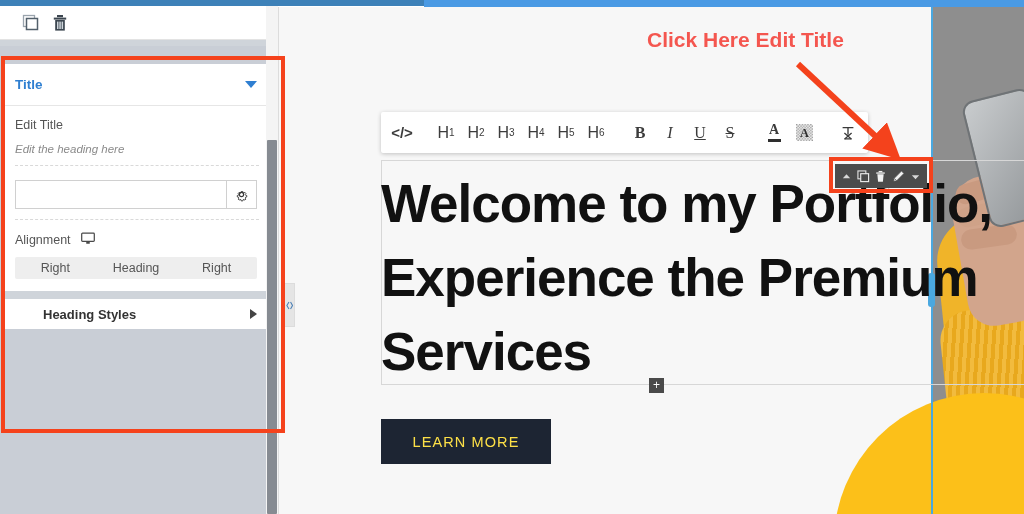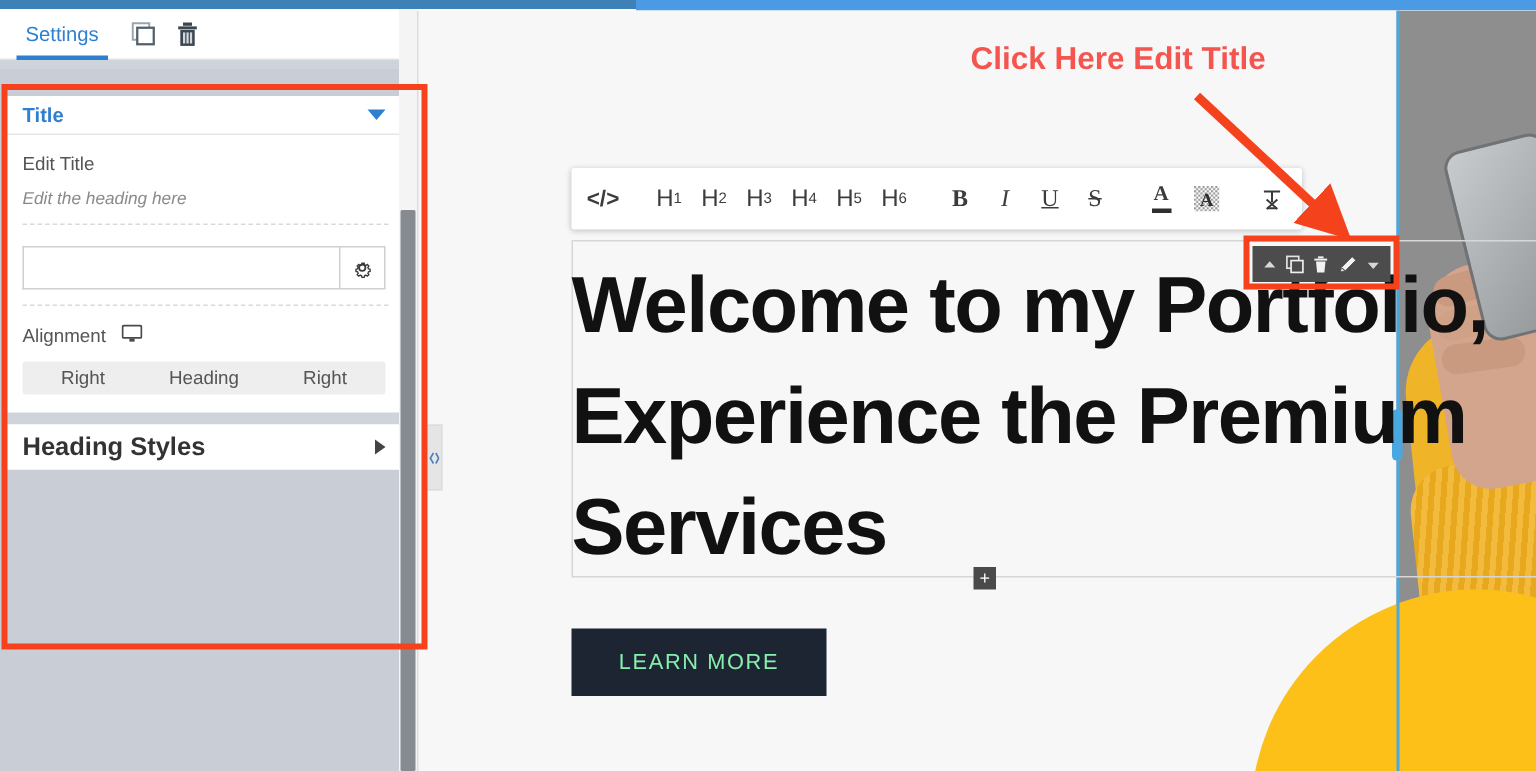--- a/index.html
+++ b/index.html
@@ -38,21 +38,21 @@
 
   
   .panel-body {
     position:absolute; left:0; top:40px; width:278px; height:468px;
     background:#c9ced6; overflow:hidden;
   }
 
   .sect-card { position:absolute; left:3px; top:18px; width:268px; background:#ffffff; }
 
   .sect-head {
-    height:26px; display:flex; align-items:center; justify-content:space-between;
+    height:42px; display:flex; align-items:center; justify-content:space-between;
     padding:0 14px 0 12px; border-bottom:1px solid #e6e6e6; cursor:pointer;
   }
   .sect-head .t { font-size:13.5px; color:#2f7fd1; font-weight:bold; }
   .caret-dn {
     width:0;height:0;border-left:6px solid transparent;border-right:6px solid transparent;
     border-top:7px solid #2f7fd1;
   }
 
   .fld { padding:12px 12px 0 12px; }
   .fld-label { font-size:12.5px; color:#555; margin-bottom:6px; }
@@ -84,21 +84,21 @@
     flex:1; display:flex; align-items:center; justify-content:center;
     font-size:12.5px; color:#555; cursor:pointer;
   }
 
   .sep-strip { height:8px; background:#cfd4da; margin-top:12px; }
 
   .sub-row {
     height:30px; display:flex; align-items:center; justify-content:space-between;
     padding:0 14px 0 12px; cursor:pointer; background:#fff;
   }
-  .sub-row .t { font-size:17px; color:#333; font-weight:bold; }
+  .sub-row .t { font-size:13px; color:#333; font-weight:bold;margin-left:28px; }
   .caret-rt { width:0;height:0;border-top:5px solid transparent;border-bottom:5px solid transparent;border-left:7px solid #444; }
 
   
   .redbox-panel {
     position:absolute; left:1px; top:56px; width:284px; height:377px;
     border:4px solid #f5421c; pointer-events:none; z-index:40;
   }
 
   
   .sb-outer { position:absolute; right:0; top:0; width:12px; height:508px; background:#f4f4f4; }
@@ -161,21 +161,21 @@
     letter-spacing:-1px; z-index:12; white-space:pre-line;
   }
   .plus-btn {
     position:absolute; left:371px; top:371px; width:15px; height:15px;
     background:#4a4a4a; color:#fff; font-size:12px; line-height:15px; text-align:center;
     z-index:14; cursor:pointer;
   }
 
   .learn-more {
     position:absolute; left:103px; top:412px; width:170px; height:45px;
-    background:#1d2533; color:#86efac; font-size:14.5px; letter-spacing:1.1px;
+    background:#1d2533; color:#fde047; font-size:14.5px; letter-spacing:1.1px;
     display:flex; align-items:center; justify-content:center; z-index:12; cursor:pointer;
     border:none; font-family:"Liberation Sans", sans-serif;
   }
 
   
   .rte-toolbar {
     position:absolute; left:103px; top:105px; width:487px; height:41px;
     background:#ffffff; box-shadow:0 1px 4px rgba(0,0,0,0.22); border-radius:2px;
     display:flex; align-items:center; z-index:20; padding:0 6px;
   }
@@ -211,23 +211,20 @@
 <body>
 
 <div class="root">
 
   <div class="topbar-left"></div>
   <div class="topbar-right"></div>
 
   <div class="panel">
 
     <div class="panel-tabs">
-      <div class="tab active">
-        <span>Settings</span>
-      </div>
       <div class="panel-tools">
         <span class="tool-ic" title="Duplicate">
           <svg viewBox="0 0 20 20" width="20" height="20">
             <rect x="2.5" y="2.5" width="11" height="11" fill="#fff" stroke="#9aa4ad" stroke-width="1.3"></rect>
             <rect x="5.5" y="5.5" width="11" height="11" fill="#fff" stroke="#53606b" stroke-width="1.5"></rect>
           </svg>
         </span>
         <span class="tool-ic" title="Delete">
           <svg viewBox="0 0 20 20" width="20" height="20">
             <rect x="7" y="2" width="6" height="2.2" fill="#3c4650"></rect>

